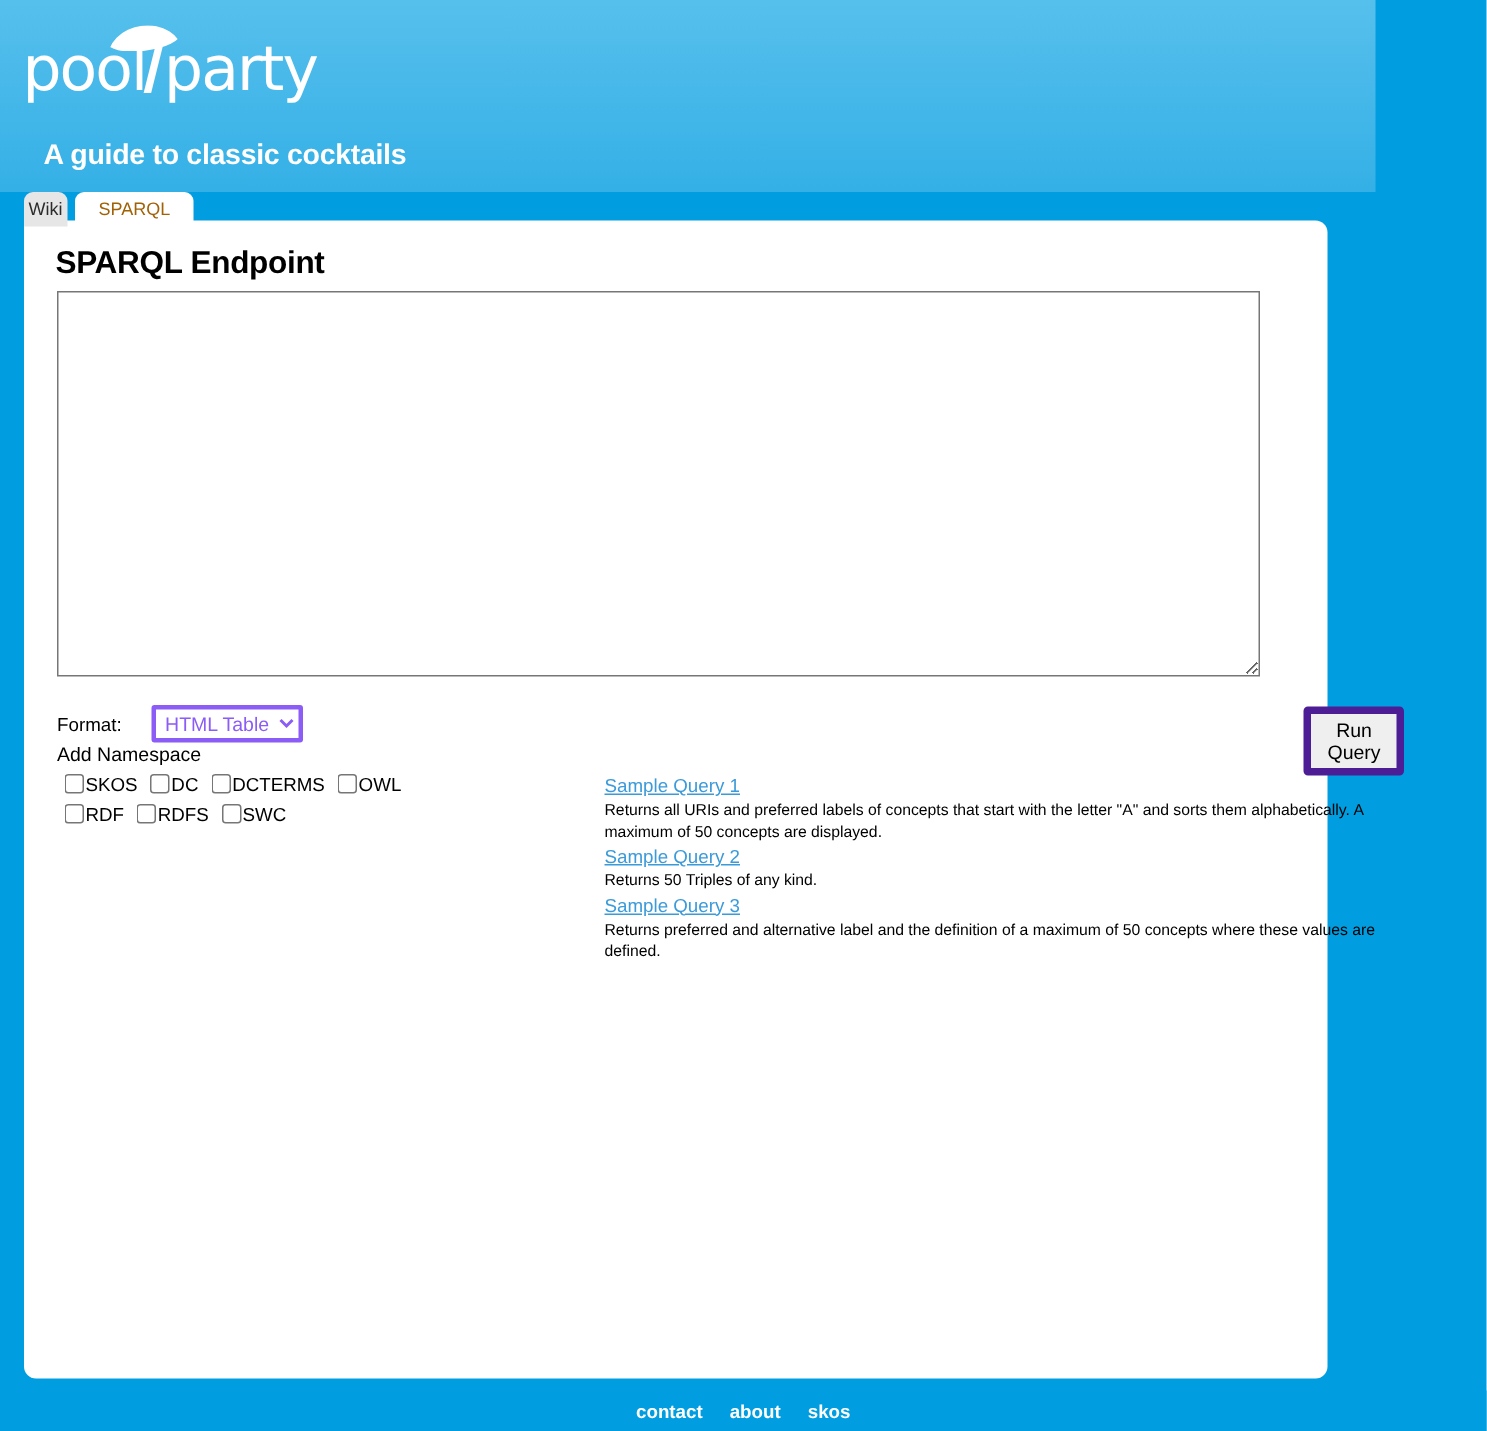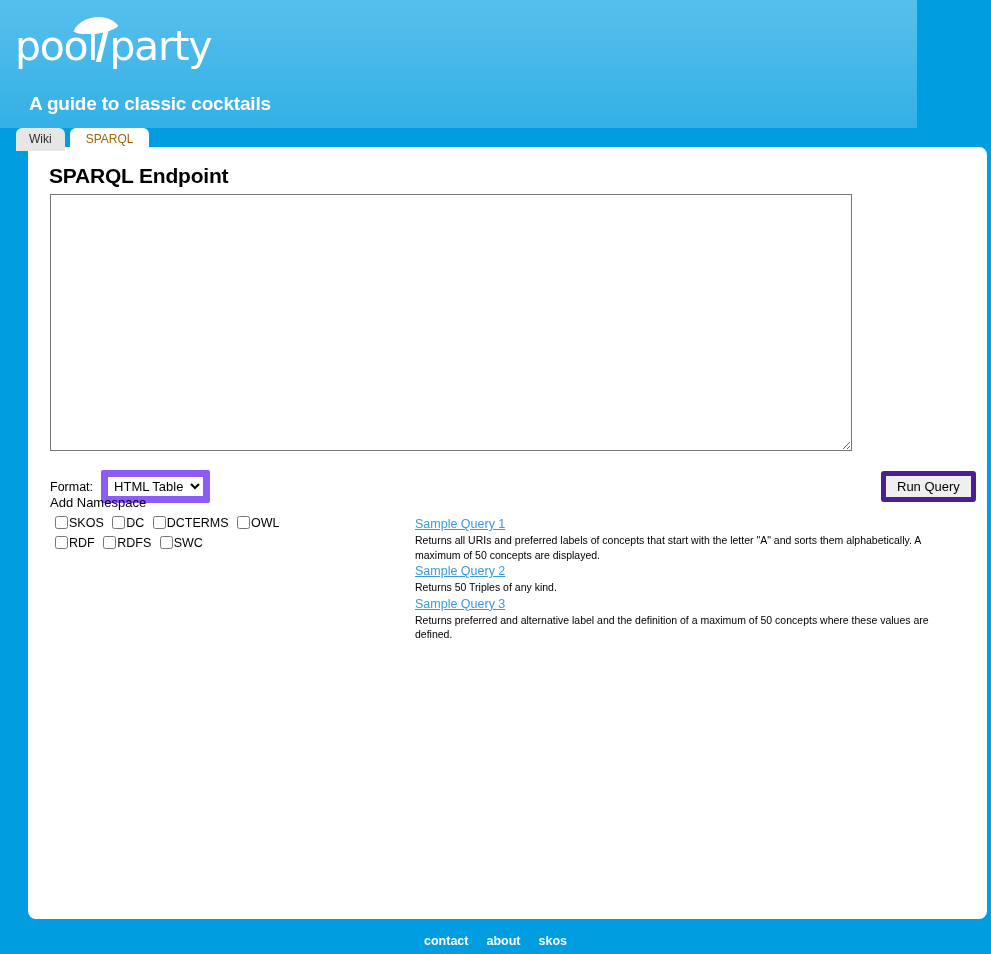--- a/index.html
+++ b/index.html
@@ -92,43 +92,43 @@
     top: 128px;
     height: 23px;
     z-index: 5;
     font-size: 0;
   }
   .tab {
     display: inline-block;
     vertical-align: bottom;
     height: 23px;
     line-height: 22px;
-    padding: 0 13px;
+    padding: 0 3px;
     font-size: 12px;
     font-family: "Liberation Sans", sans-serif;
     color: #2c2c2c;
     background: #e6e6e6;
     border-radius: 6px 6px 0 0;
     box-sizing: border-box;
     cursor: pointer;
     text-align: center;
   }
   .tab.active {
     background: #ffffff;
     color: #a16207;
     margin-left: 5px;
     padding: 0 16px;
   }
 
   
   .panel {
     position: absolute;
-    left: 28px;
+    left: 16px;
     top: 147px;
-    width: 959px;
+    width: 869px;
     height: 772px;
     background: #ffffff;
     border-radius: 0 8px 8px 8px;
     box-sizing: border-box;
   }
 
   .page-title {
     position: absolute;
     left: 21px;
     top: 17px;
@@ -159,32 +159,32 @@
     position: absolute;
     left: 22px;
     top: 323px;
     font-size: 12.5px;
     color: #000;
     white-space: nowrap;
   }
   .format-label {
     display: inline-block;
     vertical-align: middle;
-    margin-right: 8px;
+    margin-right: 20px;
   }
   .format-select {
     display: inline-block;
     vertical-align: middle;
     font-family: "Liberation Sans", sans-serif;
     font-size: 13px;
     padding: 1px 2px;
-    border: 7px solid #8b5cf6;
+    border: 3px solid #8b5cf6;
     border-radius: 2px;
     background: #ffffff;
-    color: #000000;
+    color: #8b5cf6;
   }
 
   .run-query {
     position: absolute;
     left: 853px;
     top: 324px;
     font-family: "Liberation Sans", sans-serif;
     font-size: 13px;
     padding: 3px 11px;
     background: #efefef;

